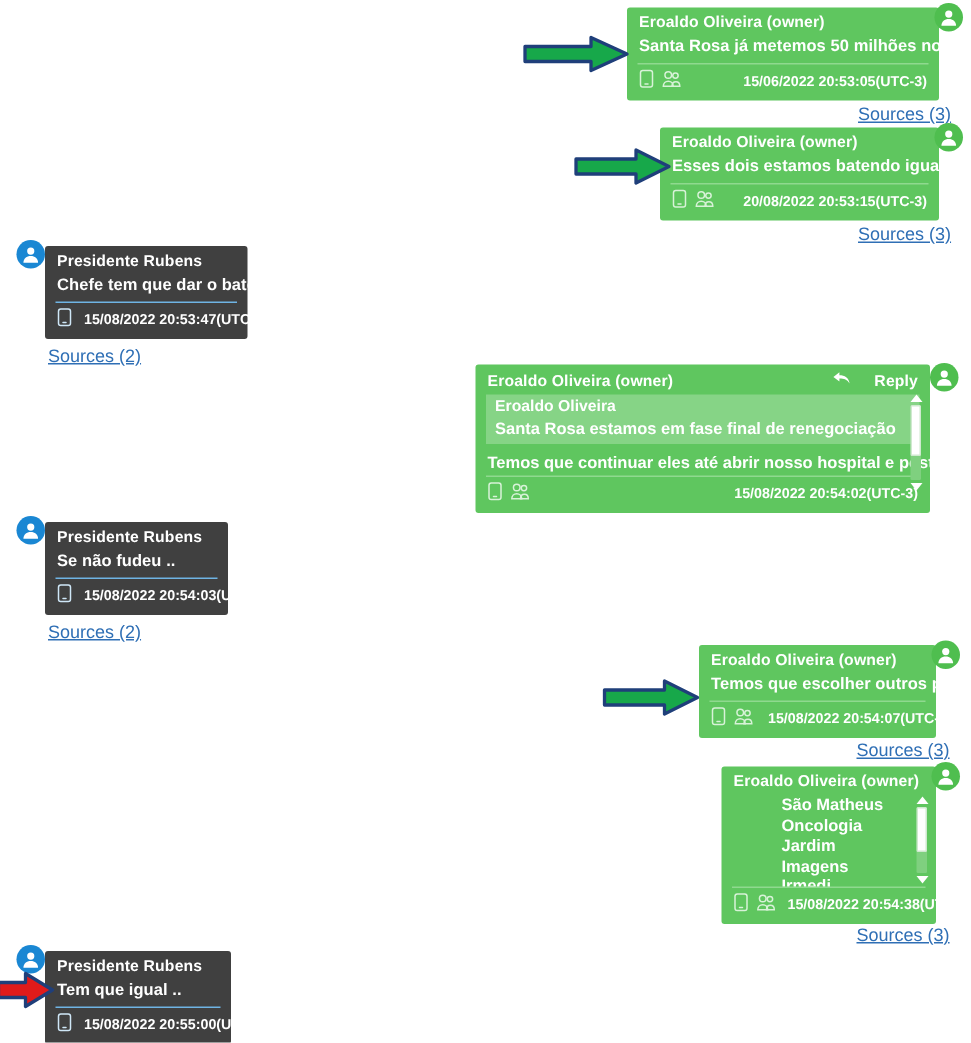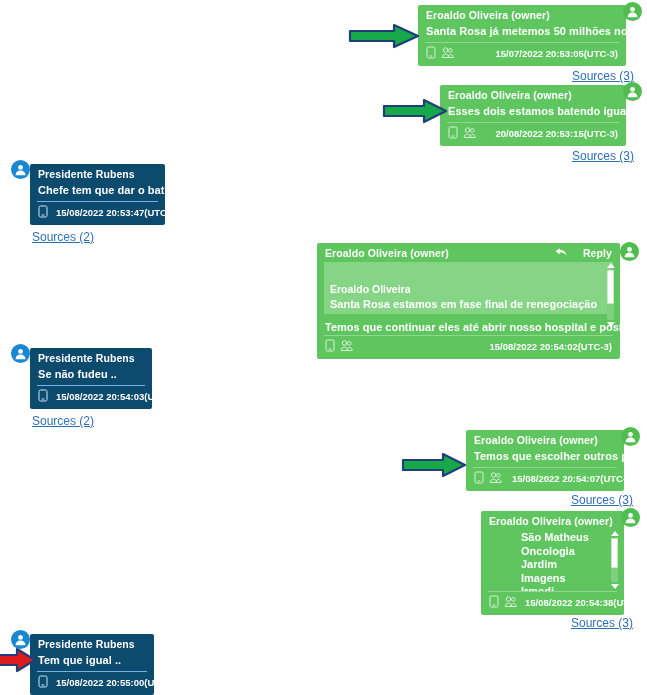--- a/index.html
+++ b/index.html
@@ -22,21 +22,21 @@
   }
 
   
   .bubble {
     position: relative;
     border-radius: 2px;
     padding: 0;
     box-sizing: border-box;
   }
   .bubble.green { background: #5fc65f; }
-  .bubble.blue  { background: #0c4a6e; }
+  .bubble.blue  { background: #404040; }
 
   .b-head {
     display: flex;
     align-items: center;
     justify-content: space-between;
     padding: 4px 8px 2px 8px;
     font-size: 10.5px;
     font-weight: bold;
     color: #ffffff;
     letter-spacing: .1px;
@@ -111,21 +111,21 @@
     font-size: 10.5px;
     font-weight: bold;
     color: #ffffff;
     cursor: pointer;
   }
 
   
   .quote {
     margin: 1px 7px 3px 7px;
     background: #86d486;
-    padding: 21px 6px 4px 6px;
+    padding: 2px 6px 4px 6px;
   }
   .quote .q-name {
     font-size: 10.5px;
     font-weight: bold;
     color: #ffffff;
     padding-bottom: 3px;
   }
   .quote .q-text {
     font-size: 11px;
     font-weight: bold;
@@ -207,21 +207,21 @@
         </span>
         <span class="ico">
           <svg width="13" height="13" viewBox="0 0 13 13">
               <circle cx="4.5" cy="4" r="2.2" fill="none" stroke="#d8f2d8" stroke-width="1"></circle>
               <path d="M1.2 11.5c0-2.1 1.5-3.4 3.3-3.4s3.3 1.3 3.3 3.4z" fill="none" stroke="#d8f2d8" stroke-width="1"></path>
               <circle cx="9.3" cy="4.4" r="1.8" fill="none" stroke="#d8f2d8" stroke-width="1"></circle>
               <path d="M7 11.5c0-1.9 1.2-3 2.6-3s2.6 1.1 2.6 3z" fill="none" stroke="#d8f2d8" stroke-width="1"></path>
             </svg>
         </span>
       </span>
-      <span class="ts">15/07/2022 20:53:05(UTC-3)</span>
+      <span class="ts">15/06/2022 20:53:05(UTC-3)</span>
     </div>
   </div>
   <div class="avatar green" style="left:205px; top:-3px;">
     <svg width="13" height="13" viewBox="0 0 13 13">
         <circle cx="6.5" cy="4.4" r="2.4" fill="#ffffff"></circle>
         <path d="M1.6 12.2c0-2.9 2.2-4.6 4.9-4.6s4.9 1.7 4.9 4.6z" fill="#ffffff"></path>
       </svg>
   </div>
   <div class="sources" style="left:154px; top:64px;">Sources (3)</div>
 </div>

